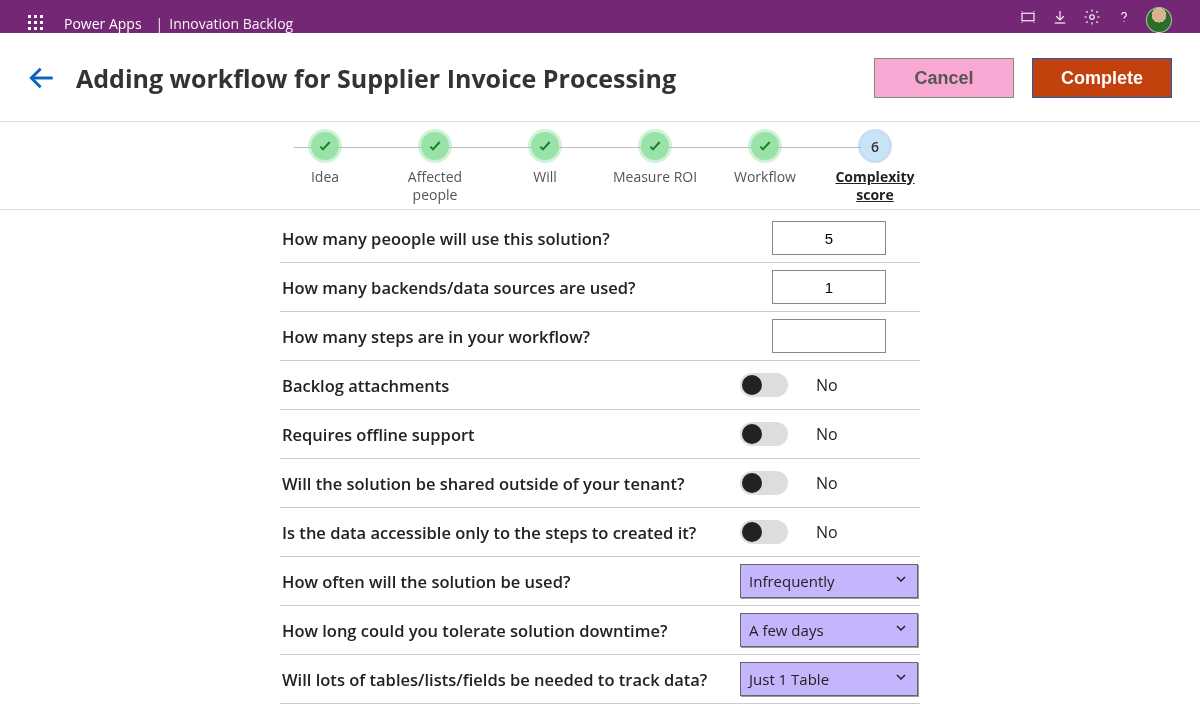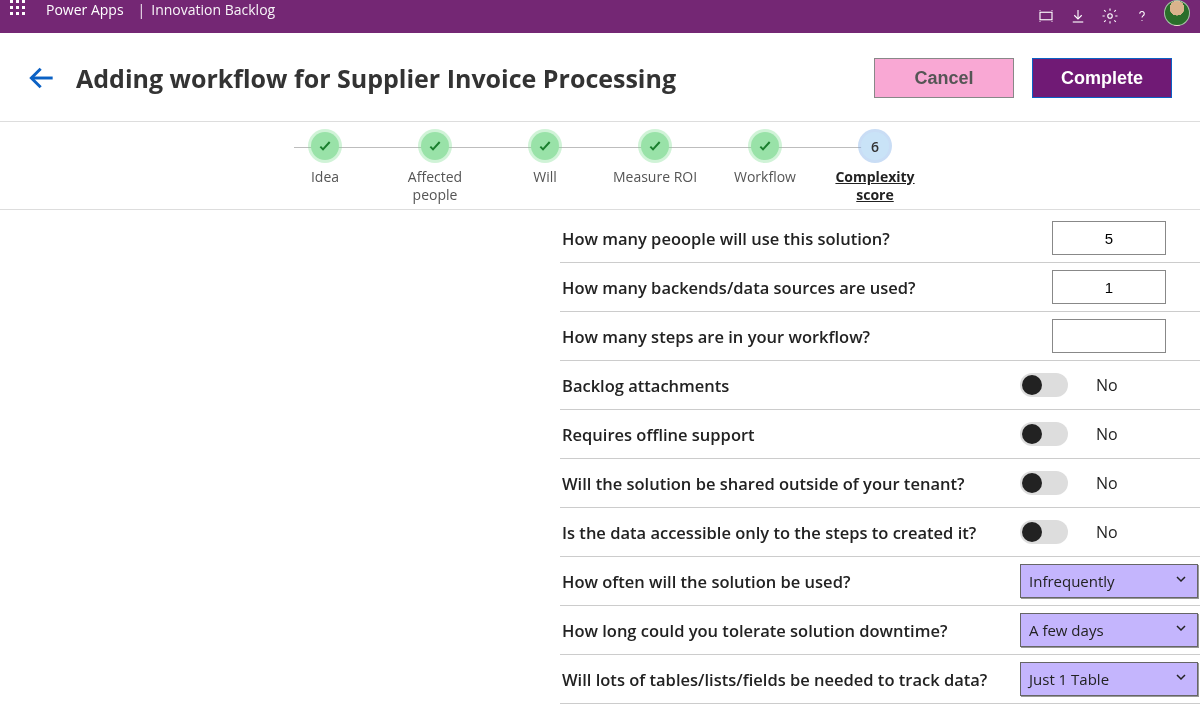--- a/index.html
+++ b/index.html
@@ -10,24 +10,24 @@
     font-family: "Segoe UI", "Open Sans", Arial, sans-serif;
     background: #fff;
     color: #333;
     overflow: hidden;
   }
   
   .topbar {
     background: #742774;
     height: 33px;
     display: flex;
-    align-items: flex-start;
+    align-items: flex-end;
     color: #fff;
     font-size: 14px;
-    padding: 0 10px;
+    padding: 0 28px;
   }
   .waffle {
     width: 18px; height: 18px;
     display: grid;
     grid-template-columns: repeat(3,3px);
     grid-template-rows: repeat(3,3px);
     gap: 3px;
     margin-right: 18px;
     cursor: pointer;
   }
@@ -76,21 +76,21 @@
     min-width:140px;
     font-size:18px;
     font-weight:600;
     border:1px solid #888;
     background:#f9a8d4;
     color:#555;
     cursor:pointer;
     margin-left:18px;
   }
   .btn.primary {
-    background:#701a75;
+    background:#c2410c;
     border-color:#0b61c4;
     color:#fff;
   }
   
   .stepper-wrap {
     display:flex;
     justify-content:center;
     padding: 10px 0 6px 0;
     border-bottom: 1px solid #ddd;
   }
@@ -133,21 +133,21 @@
     font-weight:600;
     font-size:14px;
   }
   .step.current .label { font-weight:700; color:#222;text-decoration:underline;}
   .step .label { line-height:1.25; }
   
   .form-area {
     padding: 4px 0 0 0;
     width: 100%;
     display:flex;
-    justify-content:flex-end;
+    justify-content:center;
   }
   .form-inner { width: 640px; }
   .frow {
     display:flex;
     align-items:center;
     min-height:48px;
     border-bottom:1px solid #ccc;
     padding: 0 2px;
   }
   .frow:first-child { border-top: none; }

